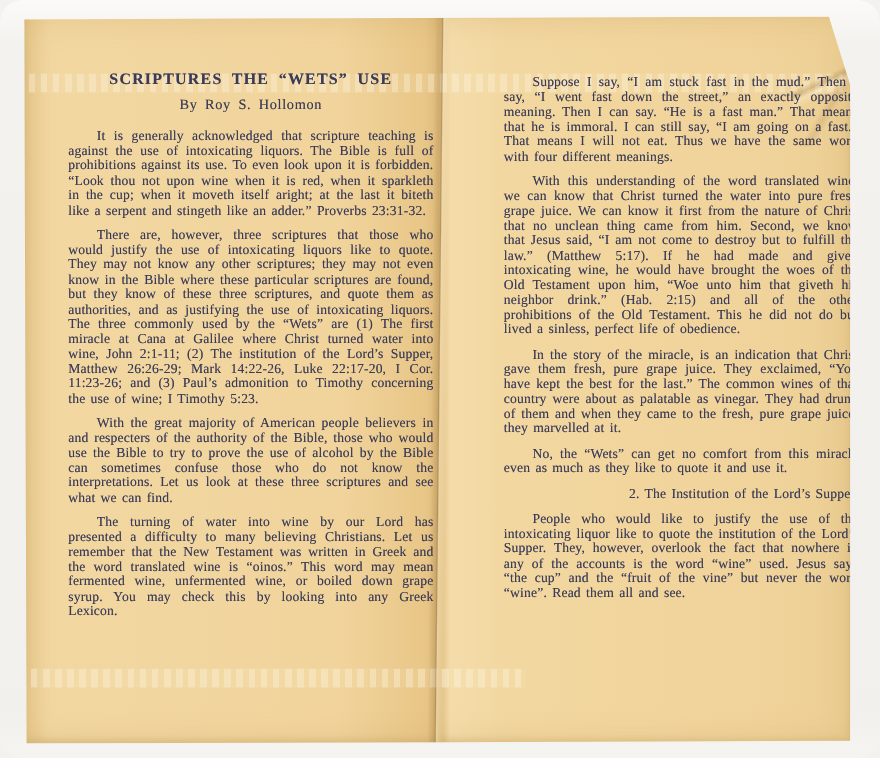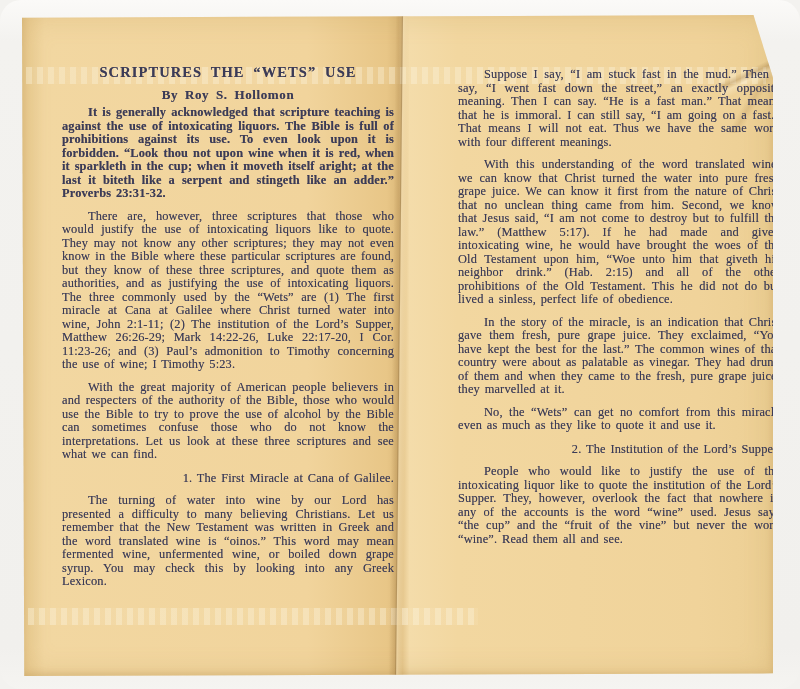--- a/index.html
+++ b/index.html
@@ -86,33 +86,33 @@
   .title {
     font-size: 14.5px;
     font-weight: bold;
     text-align: center;
     letter-spacing: 1.1px;
     word-spacing: 4px;
     line-height: 16px;
   }
   .byline {
     font-size: 13px;
-    font-weight: bold;
+    font-weight: normal;
     text-align: center;
     letter-spacing: 0.6px;
     word-spacing: 3px;
     margin-top: 7px;
     line-height: 15px;
   }
   .para {
     text-align: justify;
     text-indent: 26px;
     margin-top: 9px;
   }
-  .first-para { margin-top: 4px; font-weight: bold; }
+  .first-para { margin-top: 15px; }
   .heading {
     text-align: right;
     text-indent: 0;
     margin-top: 10px;
   }
 </style>
 </head>
 <body>
 
 <div class="scan">
@@ -122,21 +122,20 @@
     <div class="band band-bottom"></div>
     <div class="crease"></div>
     <div class="corner-crease"></div>
 
     <div class="col col-left">
       <div class="title">SCRIPTURES THE “WETS” USE</div>
       <div class="byline">By Roy S. Hollomon</div>
       <p class="para first-para">It is generally acknowledged that scripture teaching is against the use of intoxicating liquors. The Bible is full of prohibitions against its use. To even look upon it is forbidden. “Look thou not upon wine when it is red, when it sparkleth in the cup; when it moveth itself aright; at the last it biteth like a serpent and stingeth like an adder.” Proverbs 23:31-32.</p>
       <p class="para">There are, however, three scriptures that those who would justify the use of intoxicating liquors like to quote. They may not know any other scriptures; they may not even know in the Bible where these particular scriptures are found, but they know of these three scriptures, and quote them as authorities, and as justifying the use of intoxicating liquors. The three commonly used by the “Wets” are (1) The first miracle at Cana at Galilee where Christ turned water into wine, John 2:1-11; (2) The institution of the Lord’s Supper, Matthew 26:26-29; Mark 14:22-26, Luke 22:17-20, I Cor. 11:23-26; and (3) Paul’s admonition to Timothy concerning the use of wine; I Timothy 5:23.</p>
       <p class="para">With the great majority of American people believers in and respecters of the authority of the Bible, those who would use the Bible to try to prove the use of alcohol by the Bible can sometimes confuse those who do not know the interpretations. Let us look at these three scriptures and see what we can find.</p>
-      <p class="para heading">1. The First Miracle at Cana of Galilee.</p>
       <p class="para">The turning of water into wine by our Lord has presented a difficulty to many believing Christians. Let us remember that the New Testament was written in Greek and the word translated wine is “oinos.” This word may mean fermented wine, unfermented wine, or boiled down grape syrup. You may check this by looking into any Greek Lexicon.</p>
     </div>
 
     <div class="col col-right">
       <p class="para" style="margin-top:0;">Suppose I say, “I am stuck fast in the mud.” Then I say, “I went fast down the street,” an exactly opposite meaning. Then I can say. “He is a fast man.” That means that he is immoral. I can still say, “I am going on a fast.” That means I will not eat. Thus we have the same word with four different meanings.</p>
       <p class="para">With this understanding of the word translated wine, we can know that Christ turned the water into pure fresh grape juice. We can know it first from the nature of Christ that no unclean thing came from him. Second, we know that Jesus said, “I am not come to destroy but to fulfill the law.” (Matthew 5:17). If he had made and given intoxicating wine, he would have brought the woes of the Old Testament upon him, “Woe unto him that giveth his neighbor drink.” (Hab. 2:15) and all of the other prohibitions of the Old Testament. This he did not do but lived a sinless, perfect life of obedience.</p>
       <p class="para">In the story of the miracle, is an indication that Christ gave them fresh, pure grape juice. They exclaimed, “You have kept the best for the last.” The common wines of that country were about as palatable as vinegar. They had drunk of them and when they came to the fresh, pure grape juice, they marvelled at it.</p>
       <p class="para">No, the “Wets” can get no comfort from this miracle even as much as they like to quote it and use it.</p>
       <p class="para heading">2. The Institution of the Lord’s Supper.</p>
       <p class="para">People who would like to justify the use of the intoxicating liquor like to quote the institution of the Lord’s Supper. They, however, overlook the fact that nowhere in any of the accounts is the word “wine” used. Jesus says “the cup” and the “fruit of the vine” but never the word “wine”. Read them all and see.</p>

